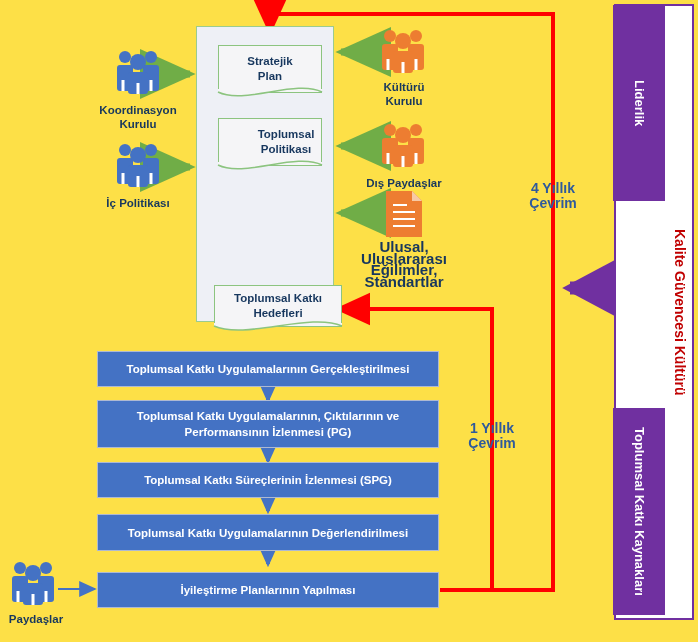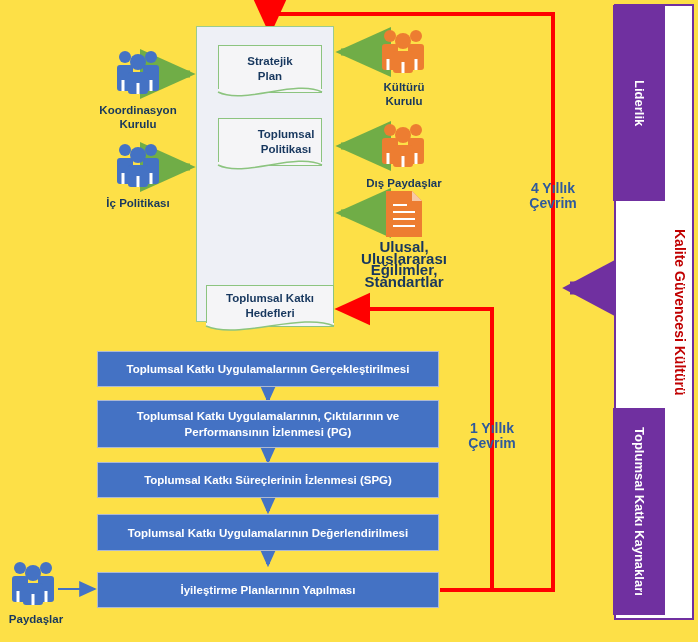--- a/index.html
+++ b/index.html
@@ -145,21 +145,21 @@
     <div>
       <div>Toplumsal</div>
       <div>Politikası</div>
     </div>
     <svg class="wave" viewBox="0 0 104 14" preserveAspectRatio="none">
       <path d="M0,0 L0,3 C26,16 78,-10 104,3 L104,0 z" fill="#F5F5F7" stroke="none"></path>
       <path d="M0,3 C26,16 78,-10 104,3" fill="none" stroke="#8CC47F" stroke-width="1.5"></path>
     </svg>
   </div>
 
-  <div class="abs wave-box" style="left:206px;top:285px;width:128px;height:42px;">
+  <div class="abs wave-box" style="left:214px;top:285px;width:128px;height:42px;">
     <div>
       <div>Toplumsal Katkı</div>
       <div>Hedefleri</div>
     </div>
     <svg class="wave" viewBox="0 0 128 14" preserveAspectRatio="none">
       <path d="M0,0 L0,3 C32,17 96,-11 128,3 L128,0 z" fill="#F5F5F7" stroke="none"></path>
       <path d="M0,3 C32,17 96,-11 128,3" fill="none" stroke="#8CC47F" stroke-width="1.5"></path>
     </svg>
   </div>
 

